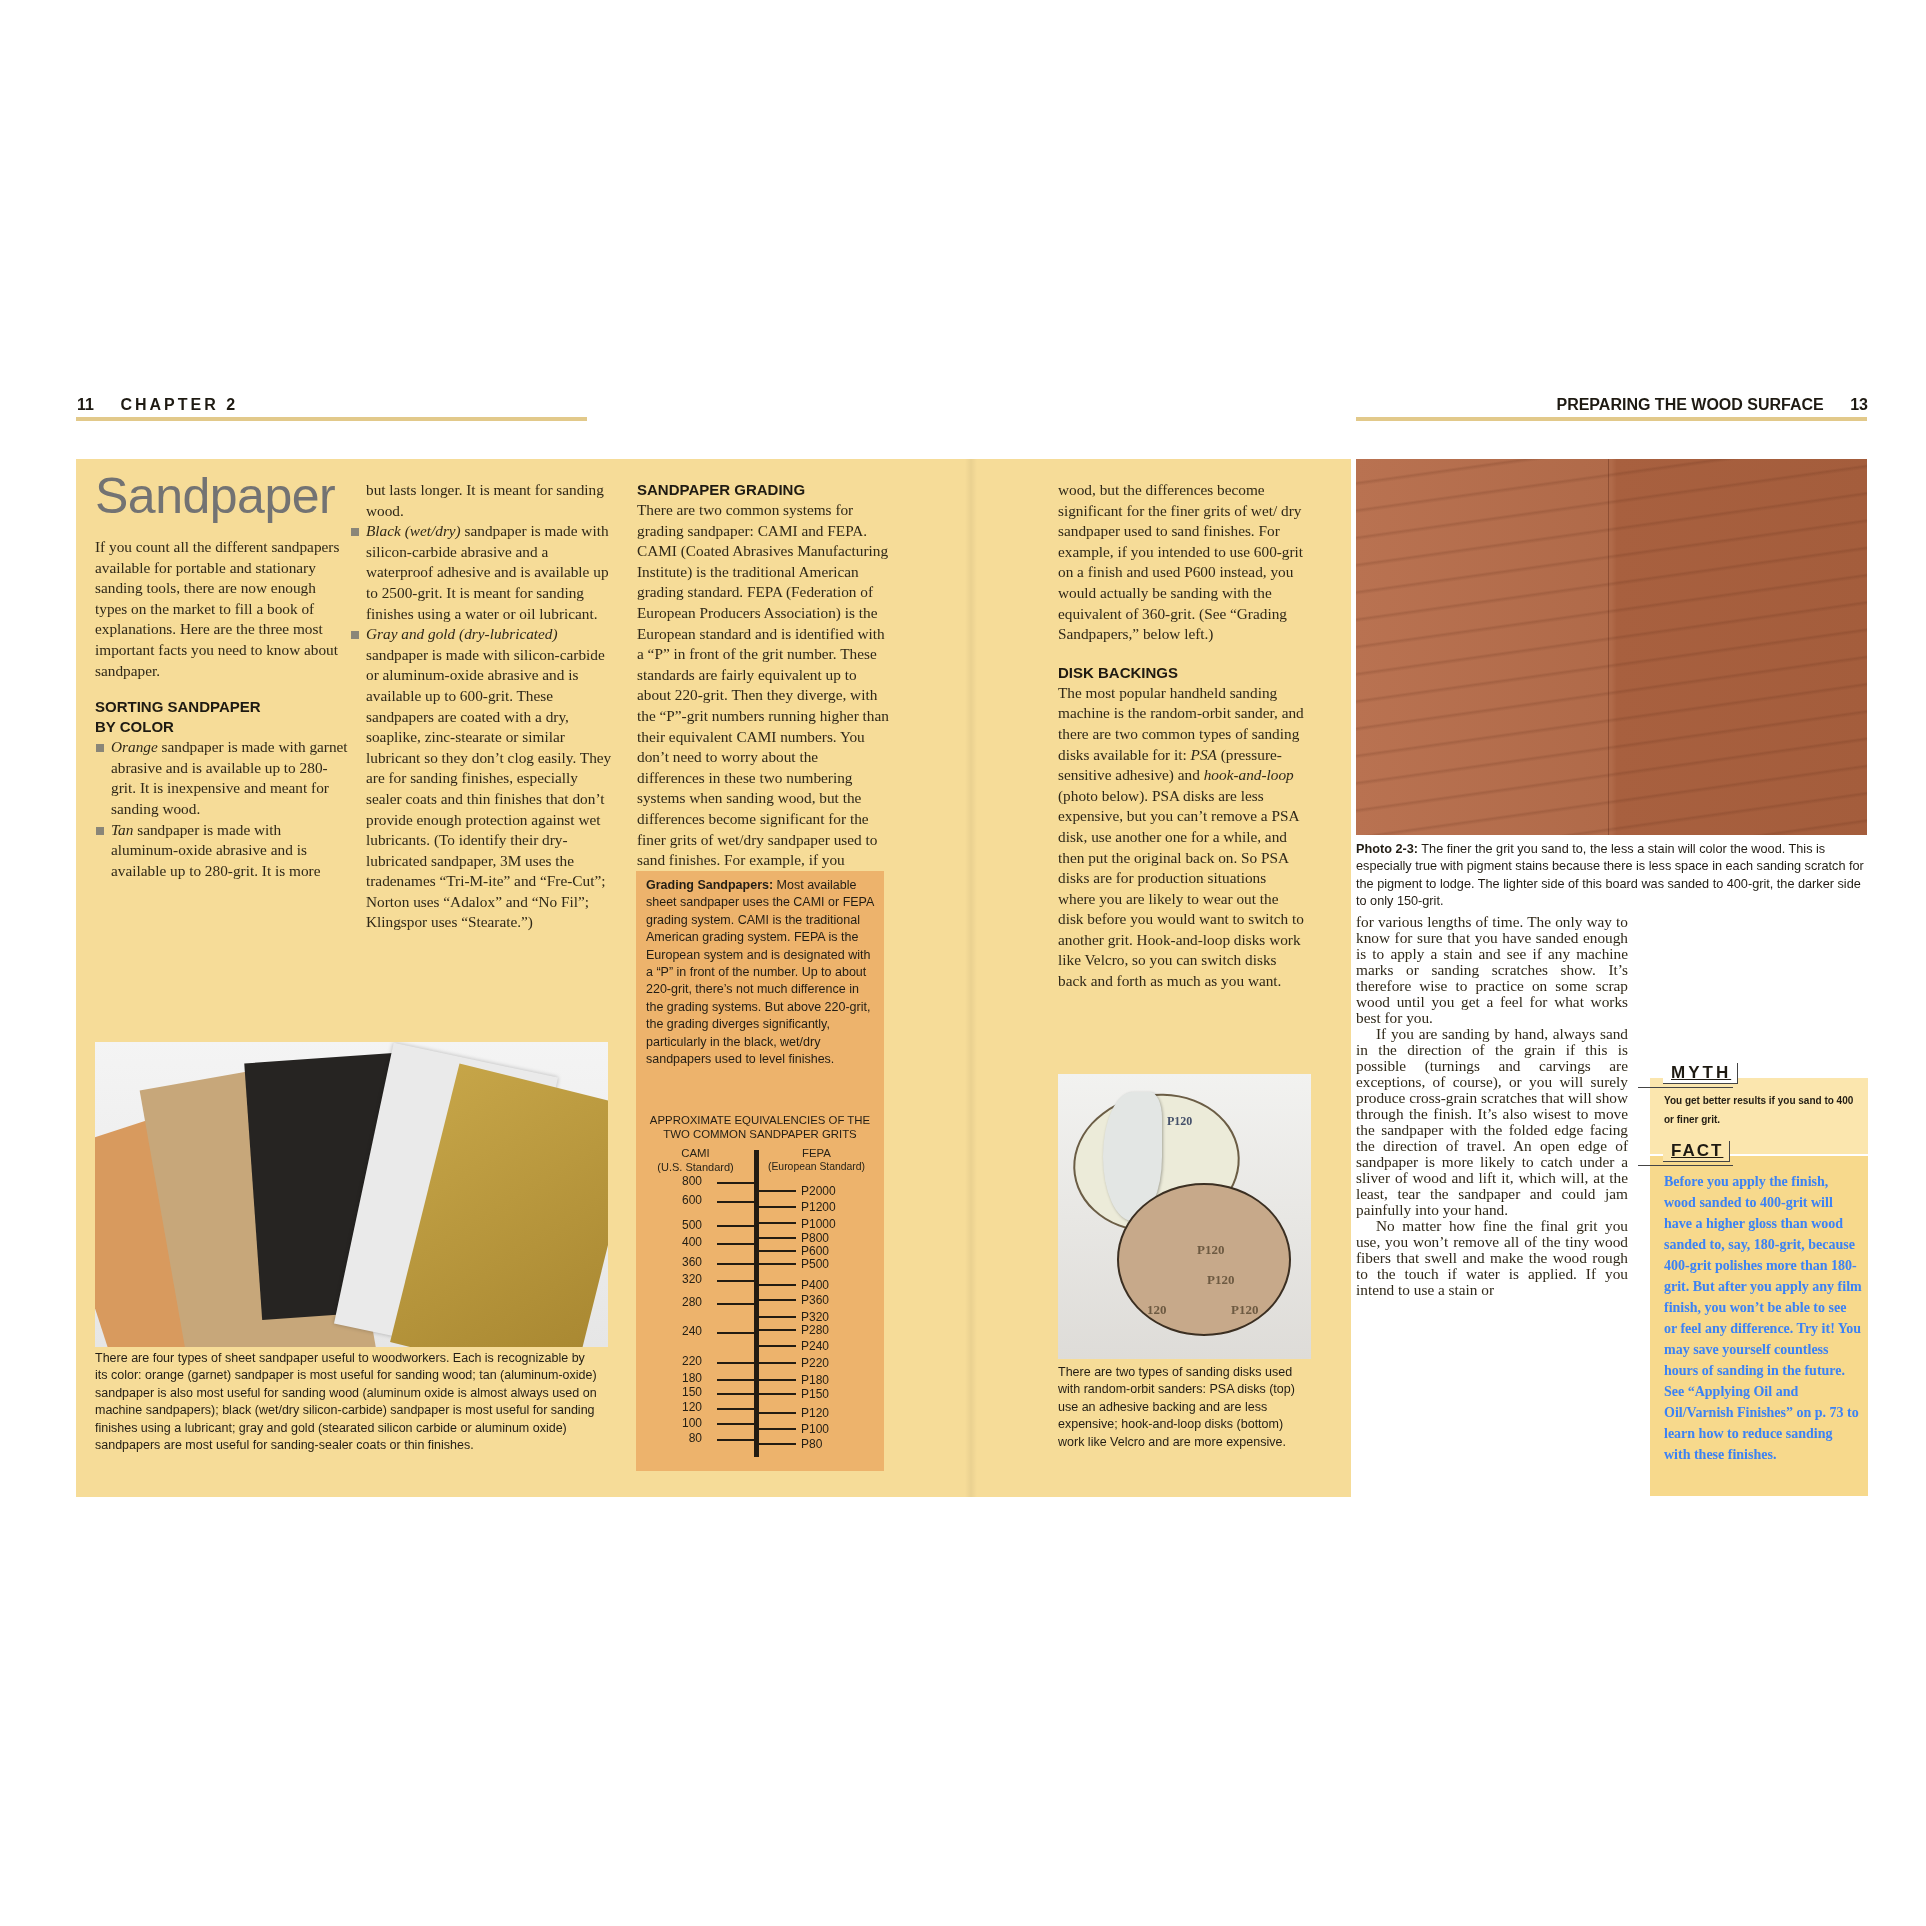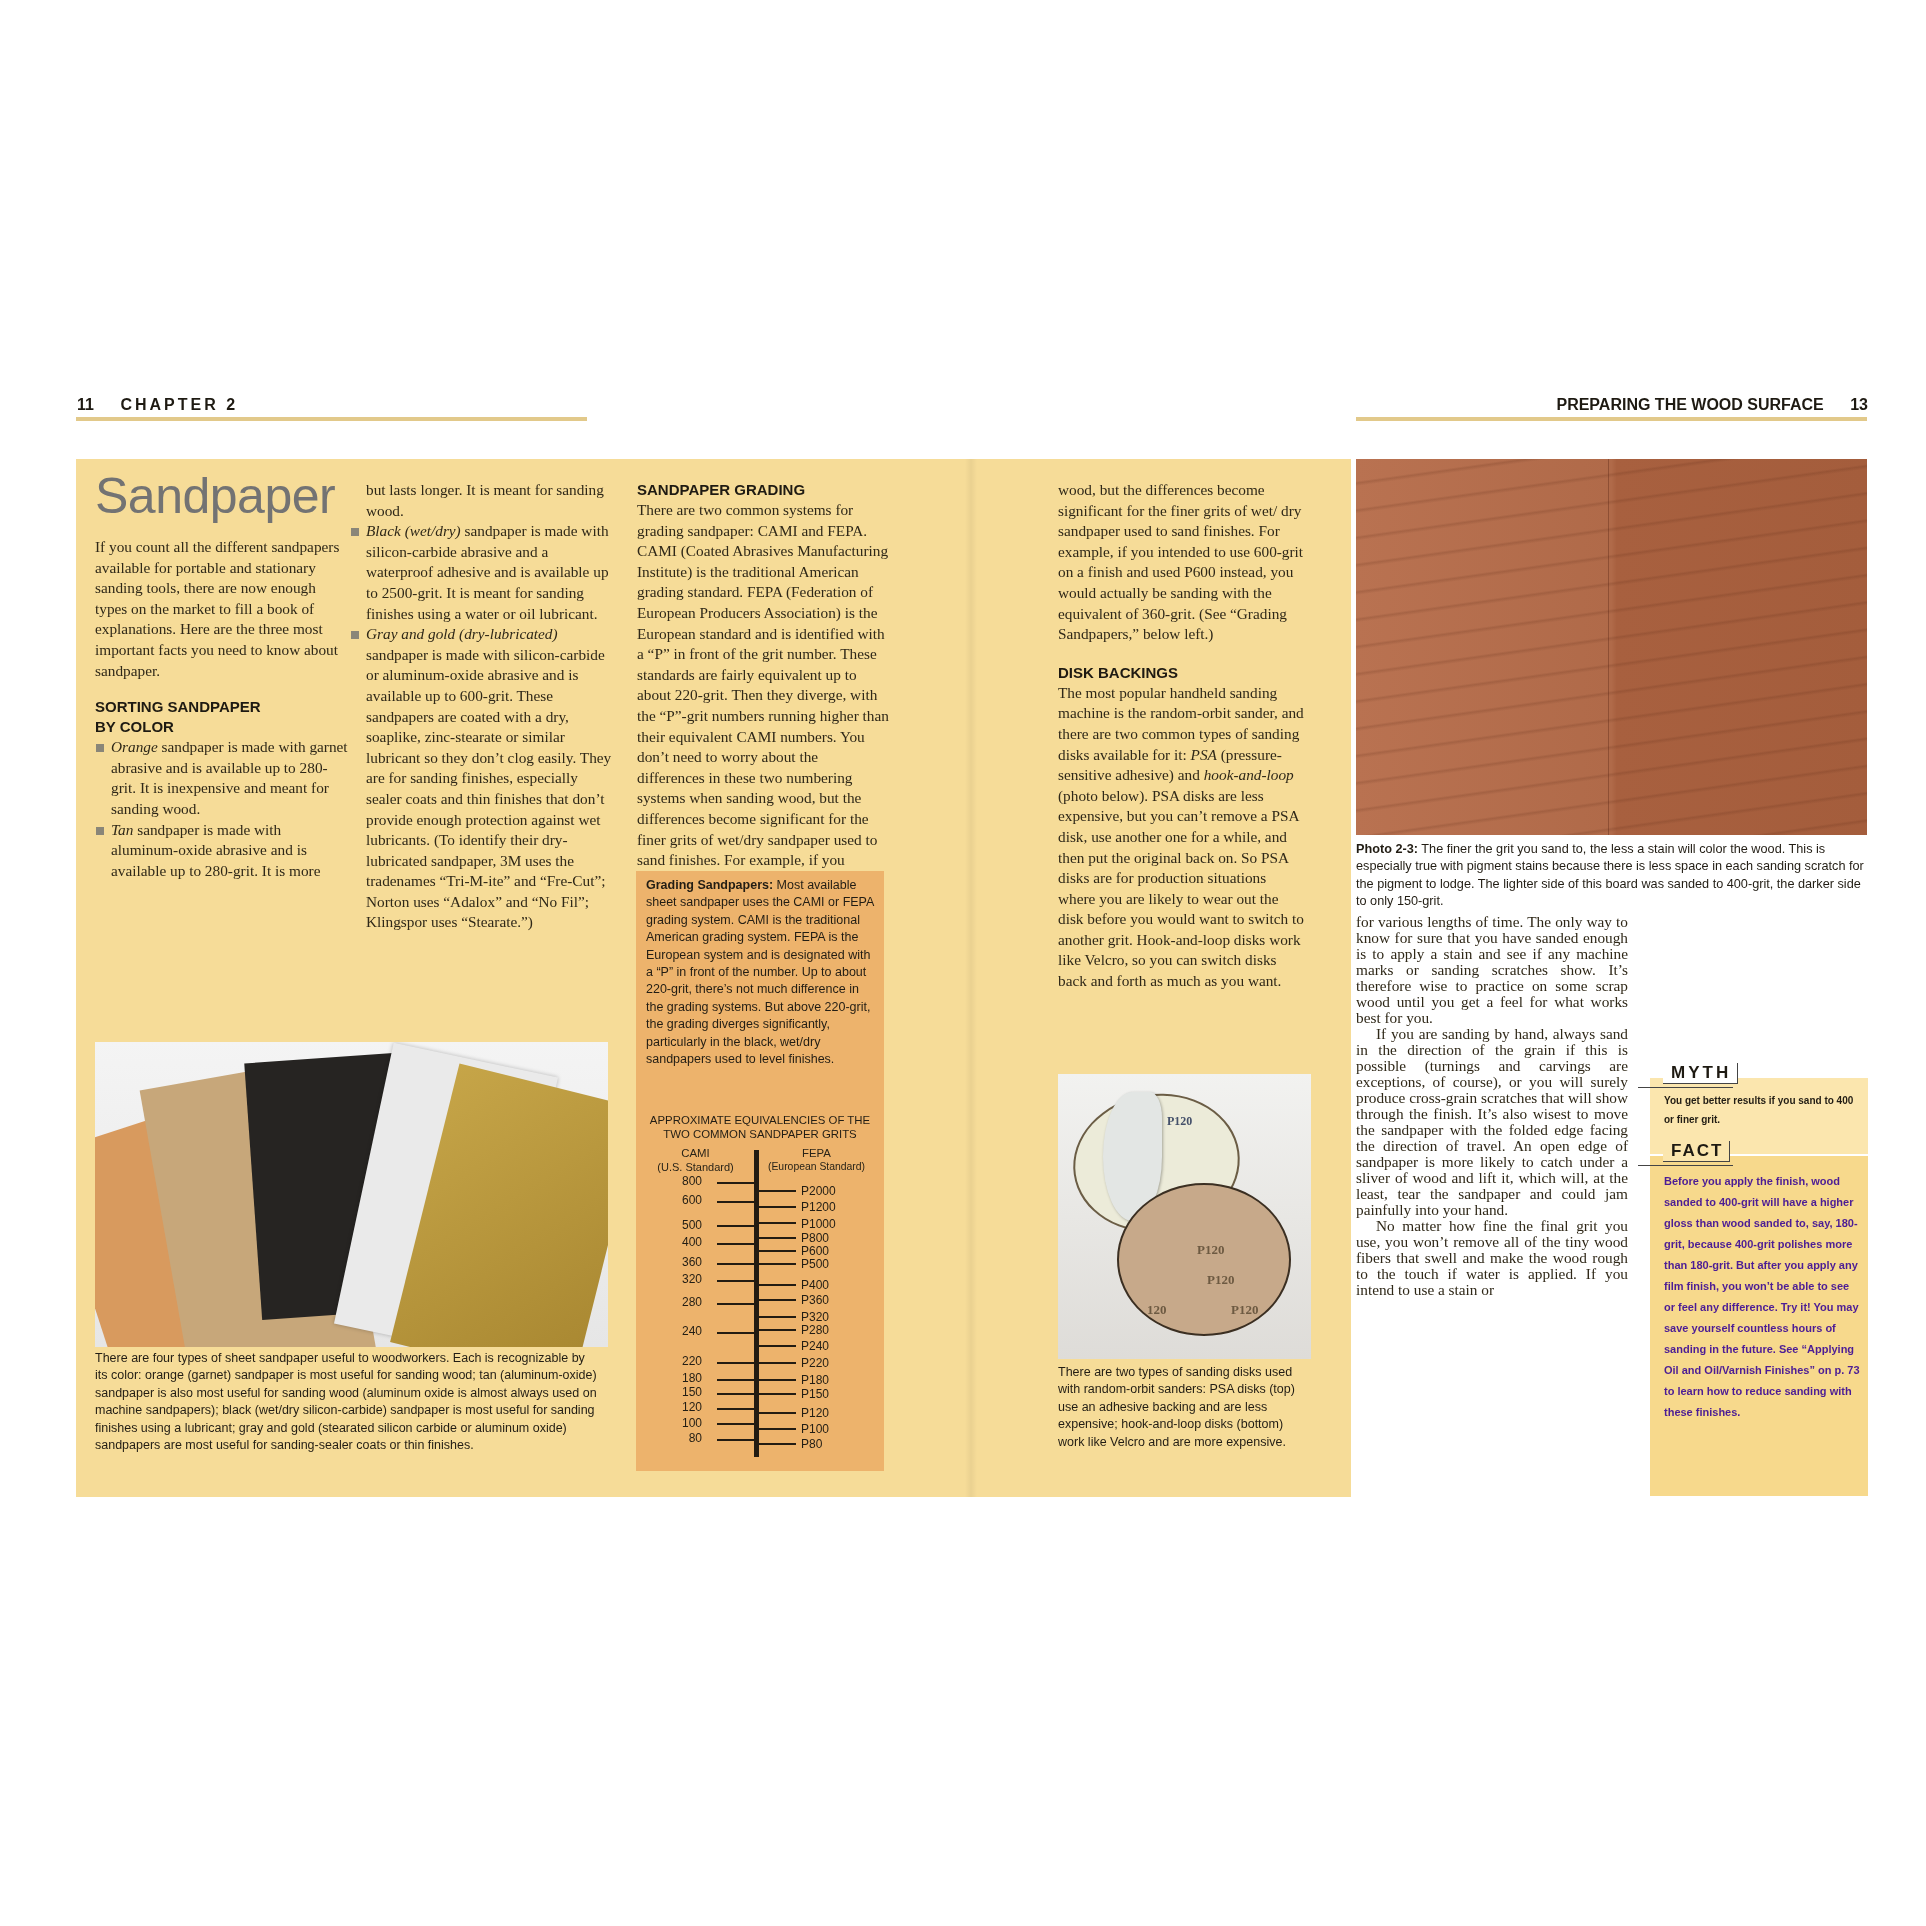--- a/index.html
+++ b/index.html
@@ -14,23 +14,23 @@
   .body-text p { margin:0; }
   .sub { font-family:"Liberation Sans", sans-serif; font-weight:bold; font-size:15px; line-height:20px; color:#1e1a12; margin-top:12px !important; }
   .bullet { position:relative; padding-left:16px; }
   .bullet::before { content:""; position:absolute; left:1px; top:7px; width:8px; height:8px; background:#8a8678; }
   .justify { text-align:justify; }
   .indent { text-indent:20px; }
   .caption { font-family:"Liberation Sans", sans-serif; font-size:12.5px; line-height:17.4px; color:#221d14; }
   .grade-box { background:#edb36c; }
   .grade-text { font-family:"Liberation Sans", sans-serif; font-size:12.5px; line-height:17.4px; color:#221d14; }
   .chart-title { font-family:"Liberation Sans", sans-serif; font-size:11.4px; line-height:14px; text-align:center; color:#221d14; }
-  .myth-tab { font-family:"Liberation Sans", sans-serif; font-weight:bold; font-size:17px; letter-spacing:3px; color:#1e1a12; }
+  .myth-tab { font-family:"Liberation Sans", sans-serif; font-weight:bold; font-size:17px; letter-spacing:3px; color:#1e1a12;text-decoration:underline; }
   .myth-body { font-family:"Liberation Sans", sans-serif; font-weight:bold; font-size:10px; line-height:19px; color:#221d14; }
-  .fact-body { font-family:Liberation Sans, sans-serif; font-weight:bold; font-size:11px; line-height:21px; color:#4c1d95; }
+  .fact-body { font-family:Liberation Serif, serif; font-weight:bold; font-size:14px; line-height:21px; color:#3b82f6; }
   em { font-style:italic; }
 </style>
 </head>
 <body>
 
 <div class="abs header" style="left:77px; top:396px;">
   <span>11</span>
   <span style="margin-left:22px; letter-spacing:3px;">CHAPTER 2</span>
 </div>
 <div class="abs hdr-rule" style="left:76px; top:417px; width:511px;"></div>

